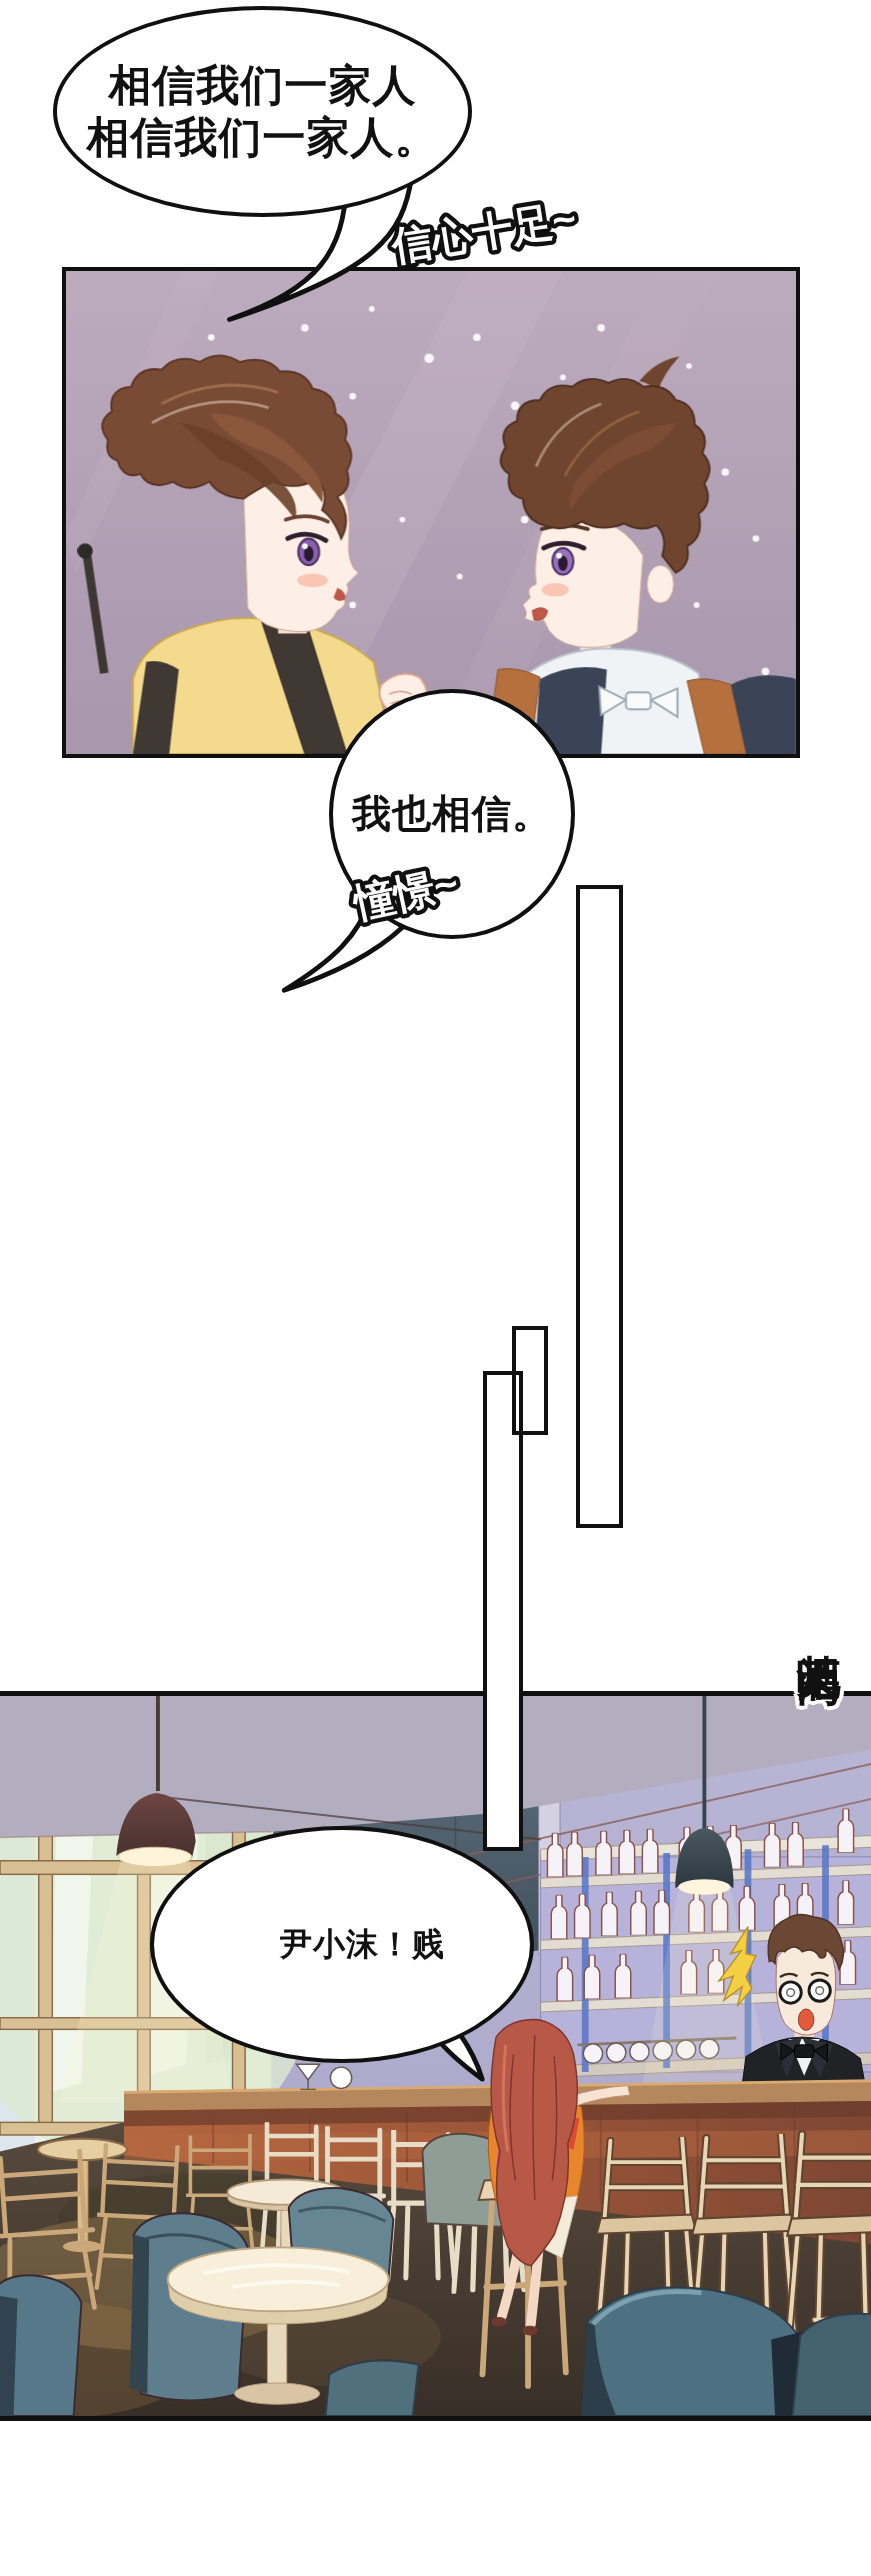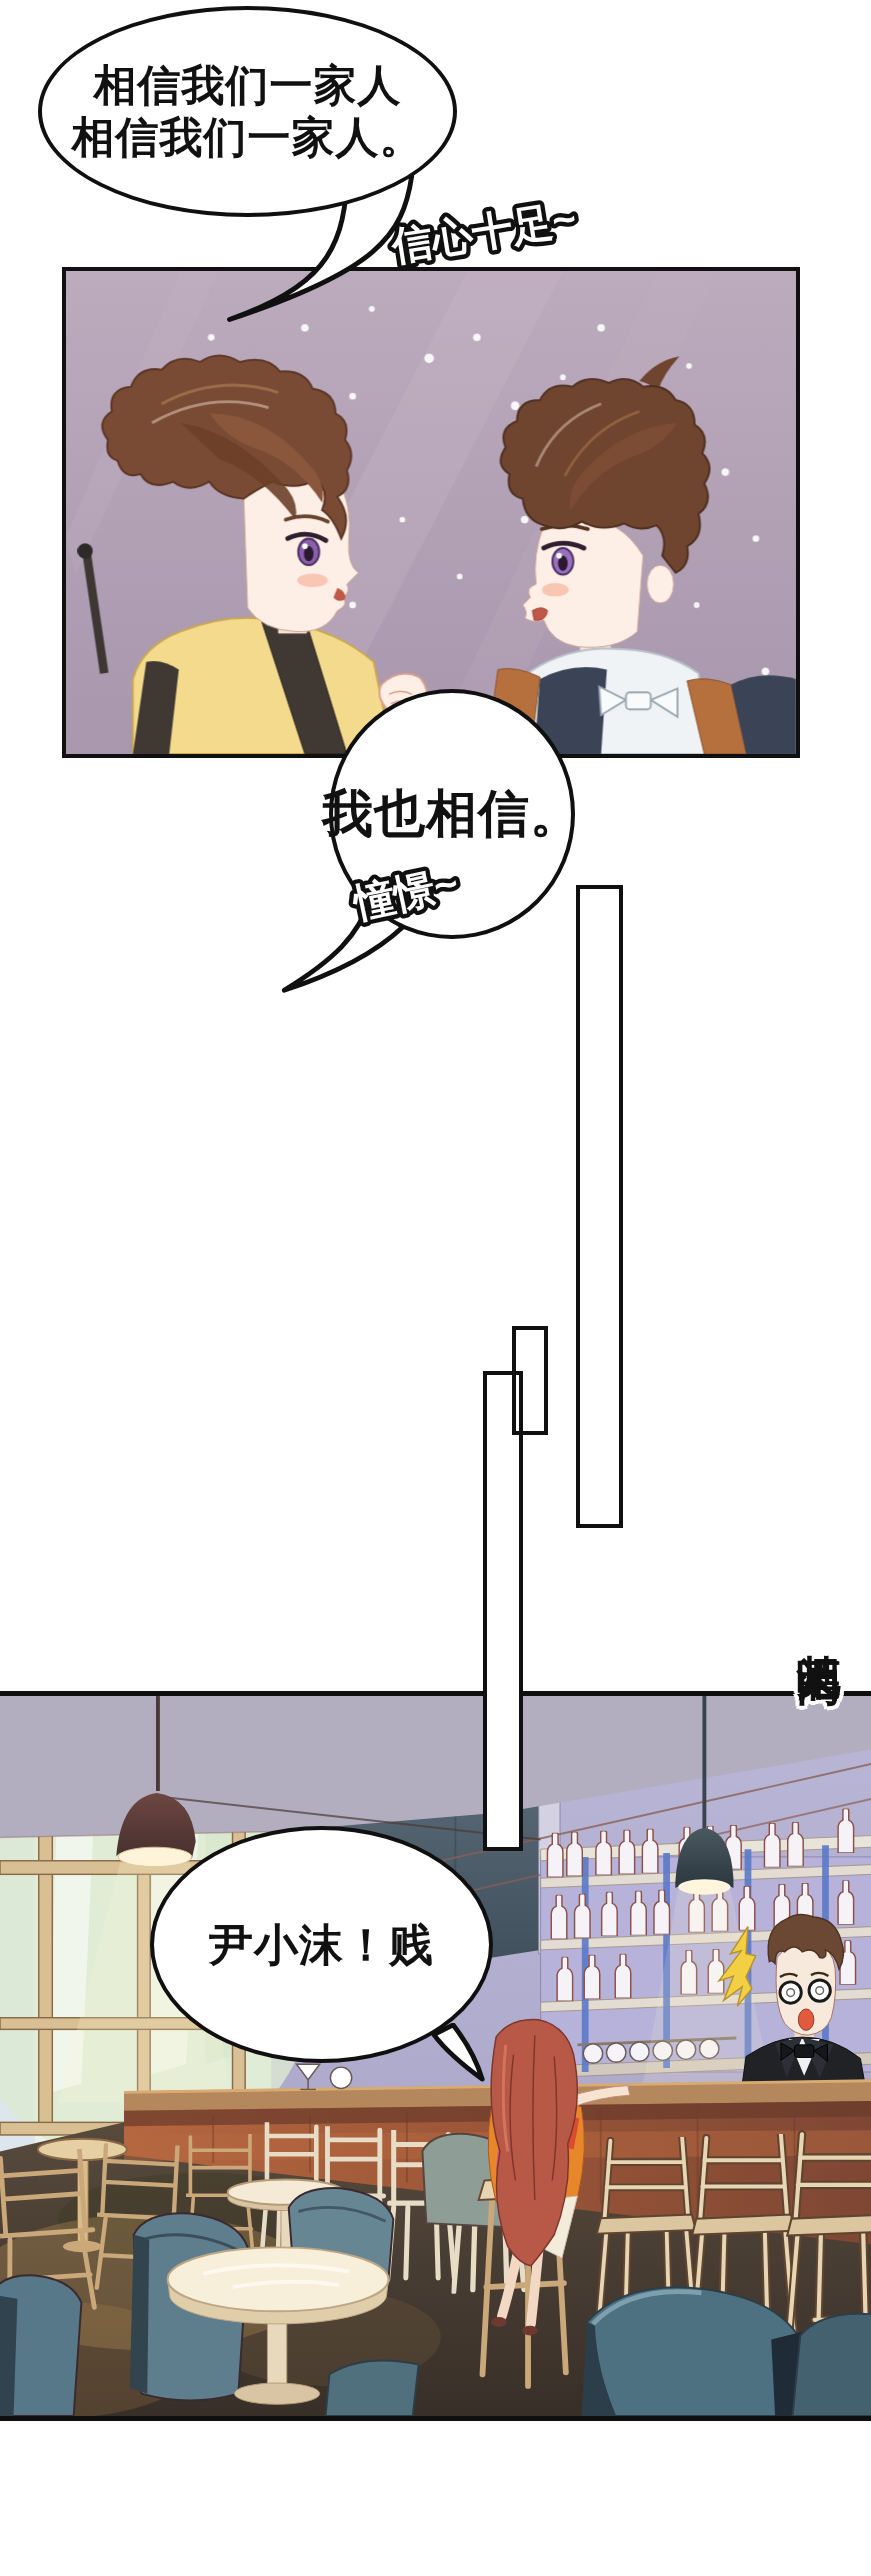--- a/index.html
+++ b/index.html
@@ -4,40 +4,40 @@
 <style>
   html,body{margin:0;padding:0;background:#fff;}
   #page{position:relative;width:872px;height:2576px;background:#ffffff;overflow:hidden;
         font-family:"Liberation Sans","DejaVu Sans",sans-serif;}
   .abs{position:absolute;}
   .bubble{background:#fff;border:4.8px solid #101010;border-radius:50%;
           display:flex;flex-direction:column;align-items:center;justify-content:center;
           text-align:center;color:#111;font-weight:700;line-height:1.22;letter-spacing:1px;}
   .b-line{white-space:nowrap;}
   .sfx-svg text{font-family:"Liberation Sans","DejaVu Sans",sans-serif;font-weight:700;}
-  #bubble1{left:38px;top:5.8px;width:411px;height:203px;font-size:43px;z-index:5;}
+  #bubble1{left:53px;top:5.8px;width:411px;height:203px;font-size:43px;z-index:5;}
   #tail1{left:213px;top:174px;z-index:4;}
   #sfx1{left:373px;top:192px;z-index:5;}
   #panel1{left:62px;top:267px;width:730px;height:483px;border:4.8px solid #101010;
           background:#b9a8bb;z-index:1;overflow:hidden;}
-  #bubble2{left:329px;top:689px;width:238px;height:242px;font-size:51px;z-index:5;}
+  #bubble2{left:329px;top:689px;width:238px;height:242px;font-size:39px;z-index:5;}
   #tail2{left:257px;top:867px;z-index:4;}
   #sfx2{left:305px;top:845px;z-index:5;}
   .trect{border:4.8px solid #101010;background:transparent;}
   #trect1{left:576px;top:885px;width:39px;height:635px;z-index:2;}
   #trect2{left:512px;top:1326px;width:28px;height:101px;z-index:3;}
   #trect3{left:483px;top:1371px;width:32px;height:472px;background:#fff;z-index:2;}
   #sceneLabel{left:789px;top:1618px;width:60px;height:223px;z-index:6;
       writing-mode:vertical-rl;text-orientation:upright;font-size:44px;font-weight:700;
       color:#111;letter-spacing:2.9px;line-height:60px;
       text-shadow:-2.9px -2.9px 0 #fff,2.9px -2.9px 0 #fff,-2.9px 2.9px 0 #fff,2.9px 2.9px 0 #fff,
                   0 -3.9px 0 #fff,0 3.9px 0 #fff,-3.9px 0 0 #fff,3.9px 0 0 #fff;}
   #panel2{left:0;top:1691px;width:872px;height:720px;border-top:5.8px solid #101010;
           border-bottom:5.8px solid #101010;background:#b6b2d0;z-index:1;overflow:hidden;}
-  #bubble3{left:150px;top:1826px;width:335px;height:229px;font-size:44px;z-index:5;}
+  #bubble3{left:150px;top:1826px;width:335px;height:229px;font-size:32px;z-index:5;padding-left:41px;}
   #tail3{left:395px;top:2023px;z-index:4;}
   svg{display:block;}
 </style>
 </head>
 <body>
 
 <div id="page">
 
   <div id="bubble1" class="abs bubble">
     <div class="b-line">相信我们一家人</div>

